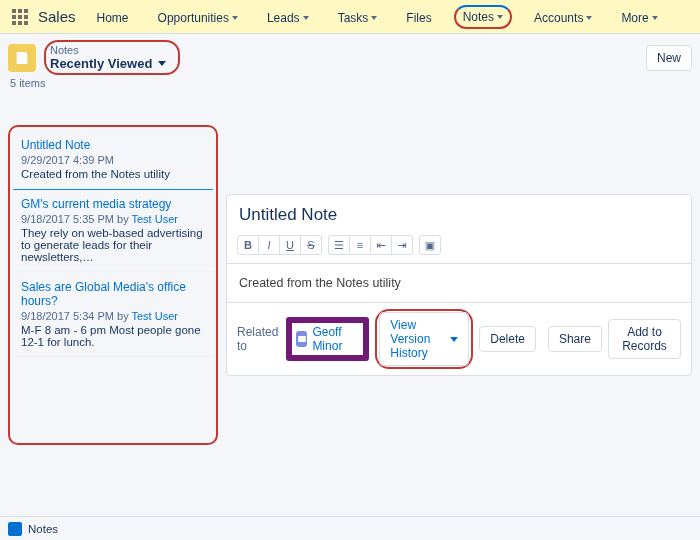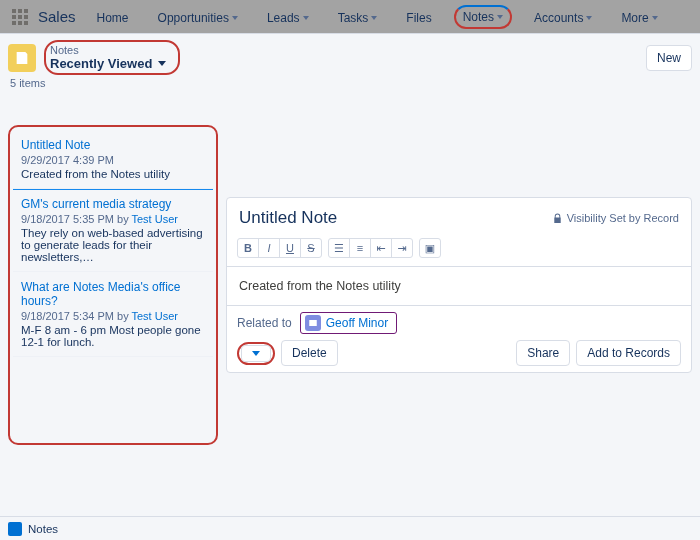--- a/index.html
+++ b/index.html
@@ -1,17 +1,17 @@
 <!DOCTYPE html>
 <html><head>
 <meta charset="utf-8">
 <style>
   * { box-sizing: border-box; margin: 0; padding: 0; font-family: -apple-system, "Salesforce Sans", Arial, sans-serif; }
   body { background: #f4f6f9; width: 700px; height: 540px; overflow: hidden; font-size: 12px; color: #16325c; }
-  .topbar { height: 34px; background: #a3a3a3; display: flex; align-items: center; padding: 0 8px; border-bottom: 1px solid #d8dde6; gap: 6px; }
+  .topbar { height: 34px; background: #fef9c3; display: flex; align-items: center; padding: 0 8px; border-bottom: 1px solid #d8dde6; gap: 6px; }
   .apps { display: grid; grid-template-columns: repeat(3,4px); grid-auto-rows: 4px; gap: 2px; padding: 4px; }
   .apps span { background: #706e6b; width: 4px; height: 4px; }
   .brand { font-size: 15px; font-weight: 400; color: #16325c; margin-right: 8px; }
   .tabs { display: flex; align-items: center; gap: 15px; justify-content: flex-end; }
   .tab { display: flex; align-items: center; gap: 3px; padding: 6px 7px; color: #16325c; font-size: 12px; cursor: pointer; border-top: 3px solid transparent; }
   .tab.active { border-top-color: #0070d2; }
   .chev { width: 0; height: 0; border-left: 3px solid transparent; border-right: 3px solid transparent; border-top: 4px solid #54698d; }
   .oval { border: 2px solid #c23934; border-radius: 14px; }
   .page { padding: 6px 8px 0 8px; }
   .header { display: flex; align-items: center; gap: 8px; margin-bottom: 2px; }
@@ -39,23 +39,23 @@
   .dhead { display: flex; align-items: center; padding: 10px 12px 6px; gap: 8px; }
   .dtitle { font-size: 17px; color: #16325c; flex: 1; }
   .vis { font-size: 11px; color: #54698d; display: flex; align-items: center; gap: 4px; }
   .toolbar { display: flex; gap: 6px; padding: 4px 10px 8px; border-bottom: 1px solid #d8dde6; align-items: center; }
   .tb { width: 22px; height: 20px; border: 1px solid #d8dde6; border-radius: 3px; display: flex; align-items: center; justify-content: center; font-size: 11px; color: #54698d; cursor: pointer; }
   .tgrp { display: flex; }
   .tgrp .tb { border-radius: 0; margin-left: -1px; }
   .tgrp .tb:first-child { border-radius: 3px 0 0 3px; margin-left: 0; }
   .tgrp .tb:last-child { border-radius: 0 3px 3px 0; }
   .editor { flex: 1; padding: 12px; font-size: 12.5px; color: #3e3e3c; }
-  .dftr { border-top: 1px solid #d8dde6; padding: 6px 10px; display: flex; flex-direction: column; gap: 6px; }
+  .dftr { border-top: 1px solid #d8dde6; padding: 6px 10px; display: flex; flex-direction: row; gap: 6px; }
   .rel { display: flex; align-items: center; gap: 8px; font-size: 12px; color: #54698d; }
-  .chip { display: inline-flex; align-items: center; gap: 5px; border: 1px solid #701a75; border-radius: 3px; padding: 2px 8px 2px 4px; color: #0070d2; font-size: 12px; }
+  .chip { display: inline-flex; align-items: center; gap: 5px; border: 6px solid #701a75; border-radius: 3px; padding: 2px 8px 2px 4px; color: #0070d2; font-size: 12px; }
   .chip .ci { width: 16px; height: 16px; background: #7f8de1; border-radius: 3px; display: inline-flex; align-items: center; justify-content: center; }
   .actions { display: flex; gap: 6px; align-items: center; }
   .vvh { display: inline-flex; align-items: center; gap: 6px; color: #0070d2; border: 1px solid #d8dde6; border-radius: 4px; padding: 5px 10px; }
   .vvh .tri2 { border-left:4px solid transparent; border-right:4px solid transparent; border-top:5px solid #0070d2; }
   .ovvh { border: 2px solid #c23934; border-radius: 14px; padding: 1px 2px; }
   .footer { position: absolute; bottom: 0; left: 0; right: 0; background: #f4f6f9; border-top: 1px solid #d8dde6; height: 24px; display: flex; align-items: center; padding: 0 8px; gap: 6px; font-size: 11.5px; color: #16325c; }
   .footer .fi { width: 14px; height: 14px; background: #0070d2; border-radius: 2px; display: inline-block; }
 </style>
 </head>
 <body>
@@ -136,37 +136,31 @@
               <div class="title">Untitled Note</div>
               <div class="meta">9/29/2017 4:39 PM</div>
               <div class="body">Created from the Notes utility</div>
             </div>
             <div class="item">
               <div class="title">GM's current media strategy</div>
               <div class="meta">9/18/2017 5:35 PM by <span class="user">Test User</span></div>
               <div class="body">They rely on web-based advertising to generate leads for their newsletters,…</div>
             </div>
             <div class="item">
-              <div class="title">What are Notes Media's office hours?</div>
+              <div class="title">Sales are Global Media's office hours?</div>
               <div class="meta">9/18/2017 5:34 PM by <span class="user">Test User</span></div>
               <div class="body">M-F 8 am - 6 pm Most people gone 12-1 for lunch.</div>
             </div>
           </div>
       </div>
     </div>
 
     <div class="detail">
       <div class="dhead">
         <div class="dtitle">Untitled Note</div>
-        <div class="vis">
-          <svg width="11" height="11" viewBox="0 0 24 24">
-              <path fill="#54698d" d="M6 10V7a6 6 0 1 1 12 0v3h1v12H5V10h1zm2 0h8V7a4 4 0 1 0-8 0v3z"></path>
-            </svg>
-          <span>Visibility Set by Record</span>
-        </div>
       </div>
       <div class="toolbar">
         <div class="tgrp">
           <div class="tb">
               <b>B</b>
             </div>
           <div class="tb">
               <i>I</i>
             </div>
           <div class="tb">
@@ -193,20 +187,21 @@
                 <svg width="10" height="10" viewBox="0 0 24 24">
                   <path fill="#fff" d="M3 5h18v14H3z M6 9h4v2H6z M6 13h12v2H6z"></path>
                 </svg>
               </span>
             <span>Geoff Minor</span>
           </span>
         </div>
         <div class="actions">
           <span class="ovvh">
             <span class="vvh">
+              <span>View Version History</span>
               <span class="tri2"></span>
             </span>
           </span>
           <button class="btn plain">Delete</button>
           <div class="spacer"></div>
           <button class="btn plain">Share</button>
           <button class="btn plain">Add to Records</button>
         </div>
       </div>
     </div>

